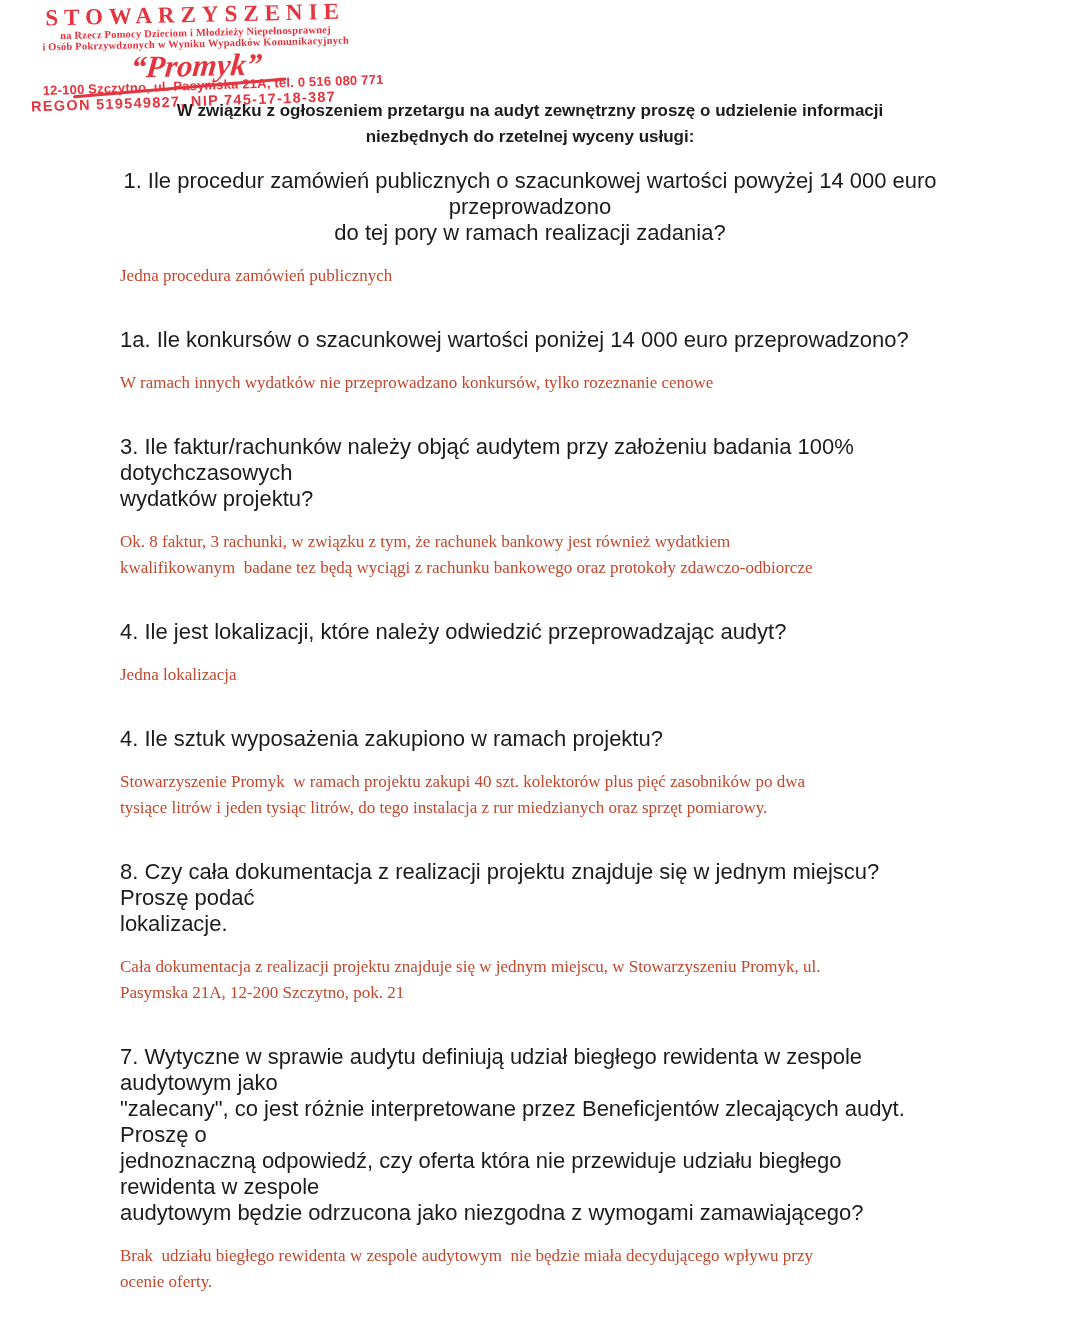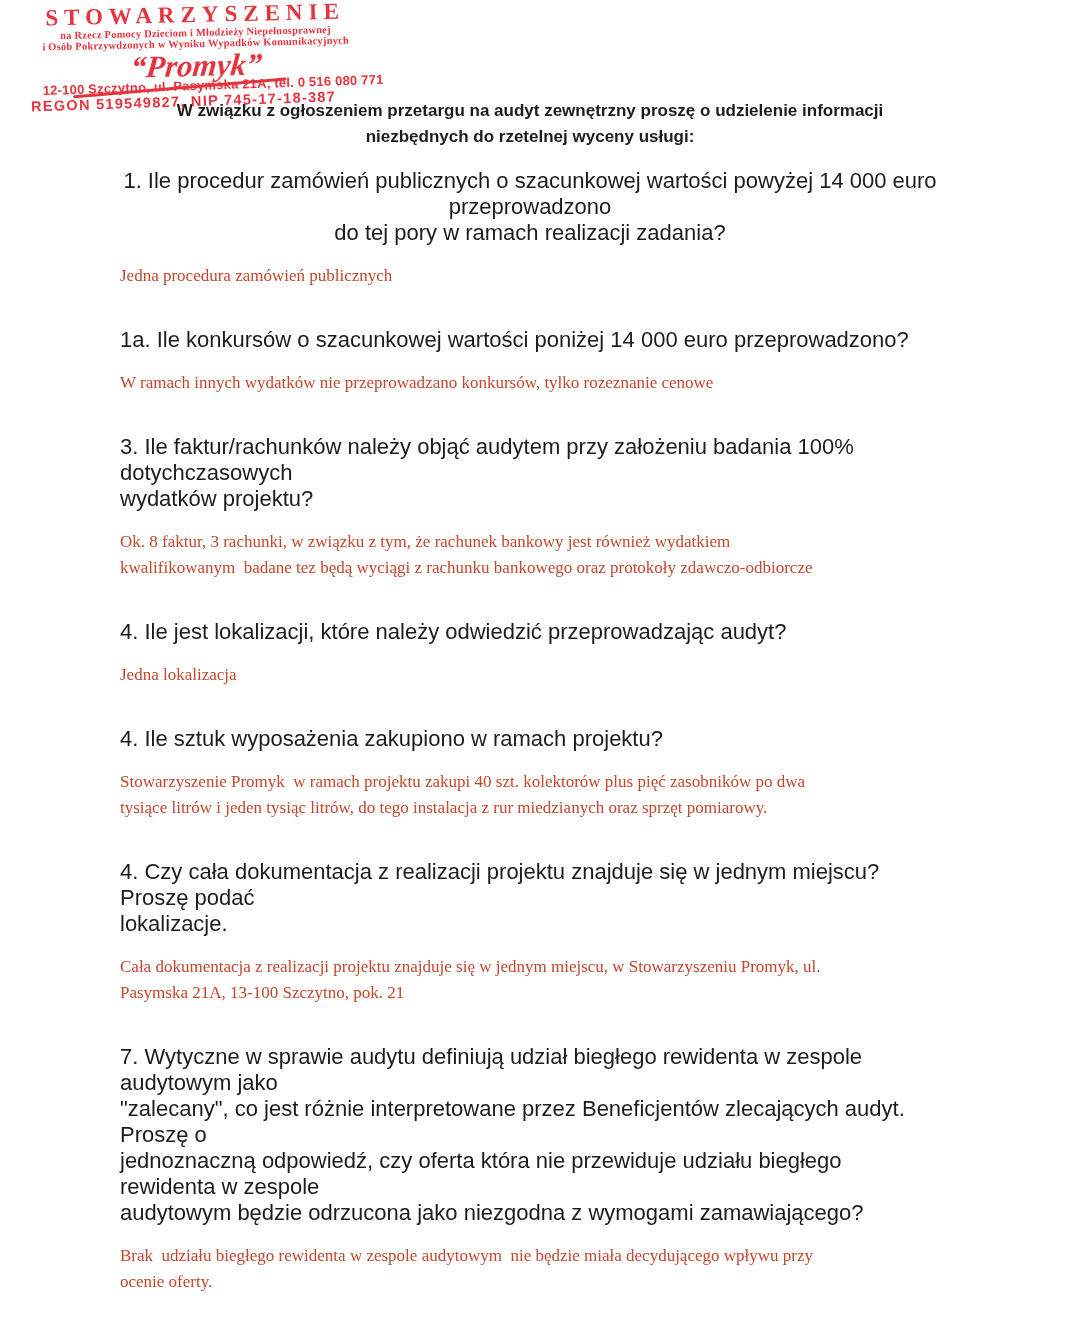--- a/index.html
+++ b/index.html
@@ -155,24 +155,24 @@
       <p class="answer">Jedna lokalizacja</p>
     </section>
 
     <section>
       <p class="question">4. Ile sztuk wyposażenia zakupiono w ramach projektu?</p>
       <p class="answer">Stowarzyszenie Promyk  w ramach projektu zakupi 40 szt. kolektorów plus pięć zasobników po dwa
 tysiące litrów i jeden tysiąc litrów, do tego instalacja z rur miedzianych oraz sprzęt pomiarowy.</p>
     </section>
 
     <section>
-      <p class="question">4. Czy cała dokumentacja z realizacji projektu znajduje się w jednym miejscu? Proszę podać
+      <p class="question">8. Czy cała dokumentacja z realizacji projektu znajduje się w jednym miejscu? Proszę podać
 lokalizacje.</p>
       <p class="answer">Cała dokumentacja z realizacji projektu znajduje się w jednym miejscu, w Stowarzyszeniu Promyk, ul.
-Pasymska 21A, 13-100 Szczytno, pok. 21</p>
+Pasymska 21A, 12-200 Szczytno, pok. 21</p>
     </section>
 
     <section>
       <p class="question">7. Wytyczne w sprawie audytu definiują udział biegłego rewidenta w zespole audytowym jako
 "zalecany", co jest różnie interpretowane przez Beneficjentów zlecających audyt. Proszę o
 jednoznaczną odpowiedź, czy oferta która nie przewiduje udziału biegłego rewidenta w zespole
 audytowym będzie odrzucona jako niezgodna z wymogami zamawiającego?</p>
       <p class="answer">Brak  udziału biegłego rewidenta w zespole audytowym  nie będzie miała decydującego wpływu przy
 ocenie oferty.</p>
     </section>

